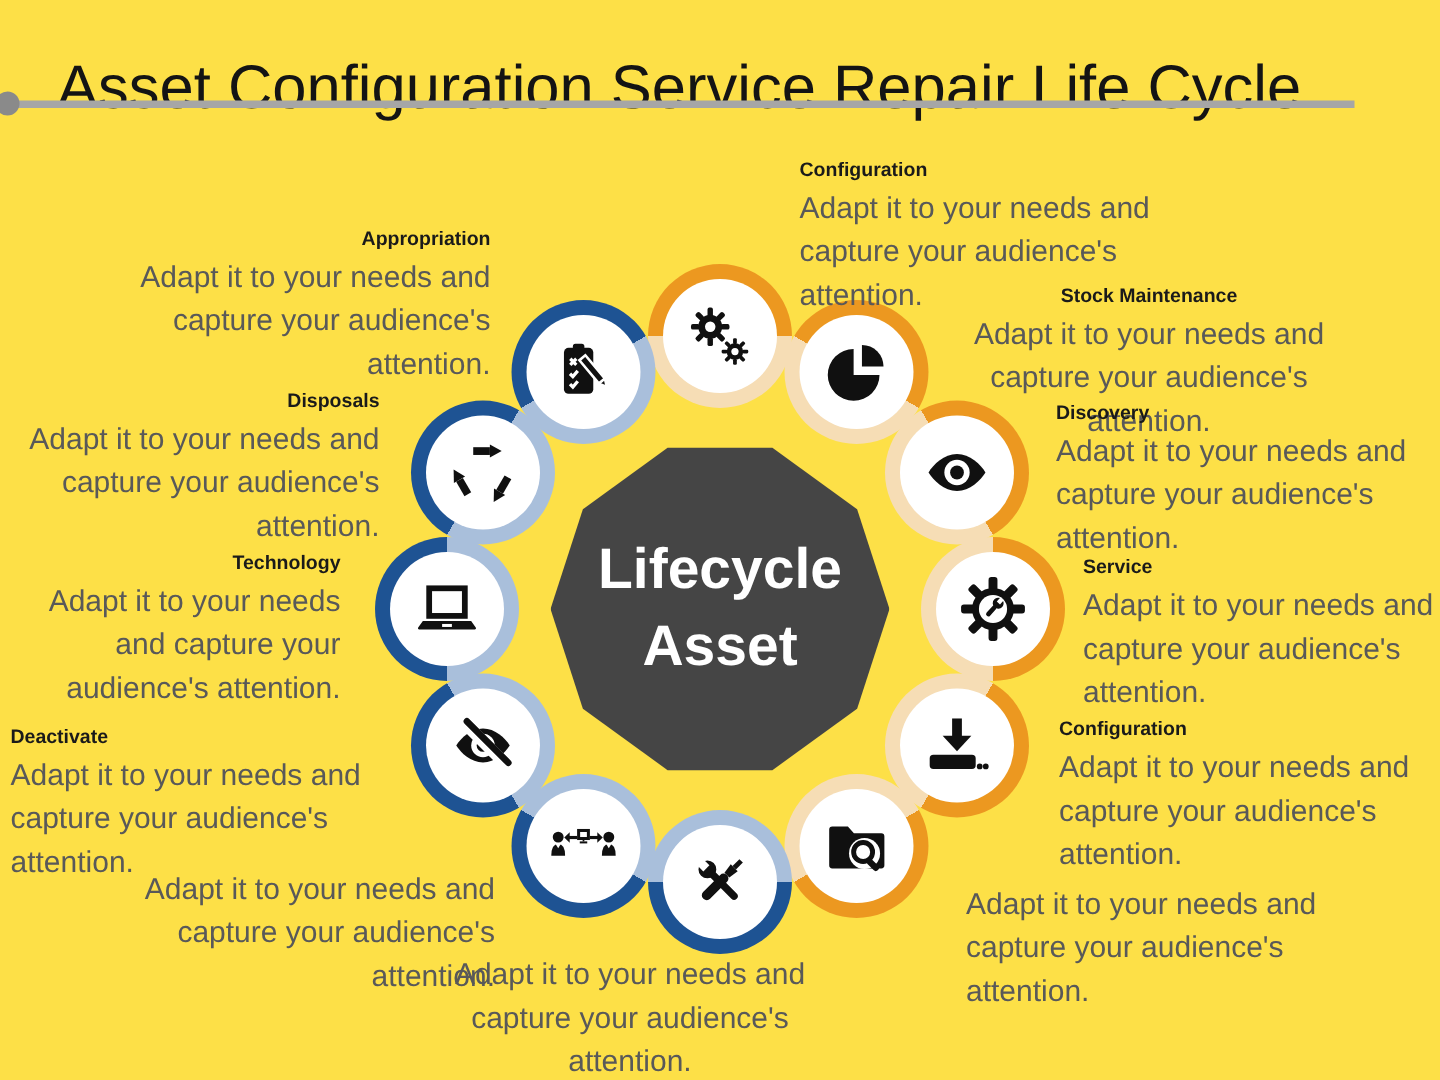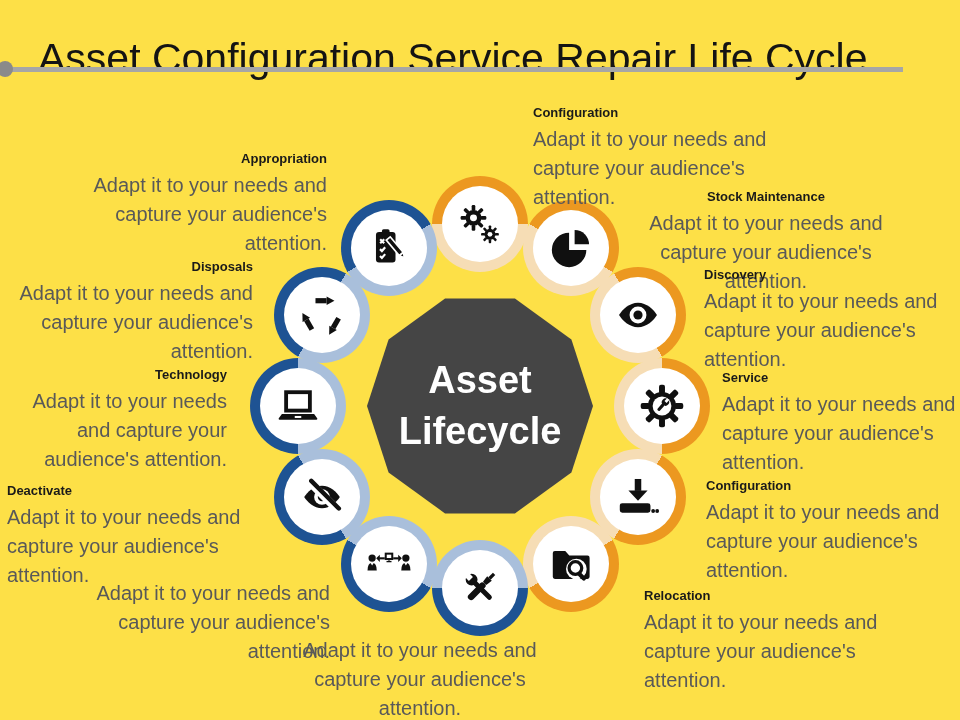--- a/index.html
+++ b/index.html
@@ -215,22 +215,22 @@
 </defs>
 </svg>
 
 <div class="canvas">
 
   <h1 class="page-title">Asset Configuration Service Repair Life Cycle</h1>
   <div class="title-divider"></div>
   <div class="divider-dot"></div>
 
   <div class="center-decagon">
+    <div class="center-line">Lifecycle</div>
     <div class="center-line">Asset</div>
-    <div class="center-line">Lifecycle</div>
   </div>
 
   <div class="stage-circle pos-0 ring-orange grad-0">
     <div class="stage-inner">
         <span class="stage-icon">
           <svg viewBox="0 0 24 24">
             <use href="#sym-gears"></use>
           </svg>
         </span>
       </div>
@@ -349,21 +349,20 @@
   </div>
   <div class="stage-label lbl-3">
     <div class="stage-heading">Service</div>
     <div class="stage-desc">Adapt it to your needs and capture your audience's attention.</div>
   </div>
   <div class="stage-label lbl-4">
     <div class="stage-heading">Configuration</div>
     <div class="stage-desc">Adapt it to your needs and capture your audience's attention.</div>
   </div>
   <div class="stage-label lbl-5">
-    <div class="stage-heading">Relocation</div>
     <div class="stage-desc">Adapt it to your needs and capture your audience's attention.</div>
   </div>
   <div class="stage-label lbl-6">
     <div class="stage-desc">Adapt it to your needs and capture your audience's attention.</div>
   </div>
   <div class="stage-label lbl-7">
     <div class="stage-desc">Adapt it to your needs and capture your audience's attention.</div>
   </div>
   <div class="stage-label lbl-8">
     <div class="stage-heading">Deactivate</div>

